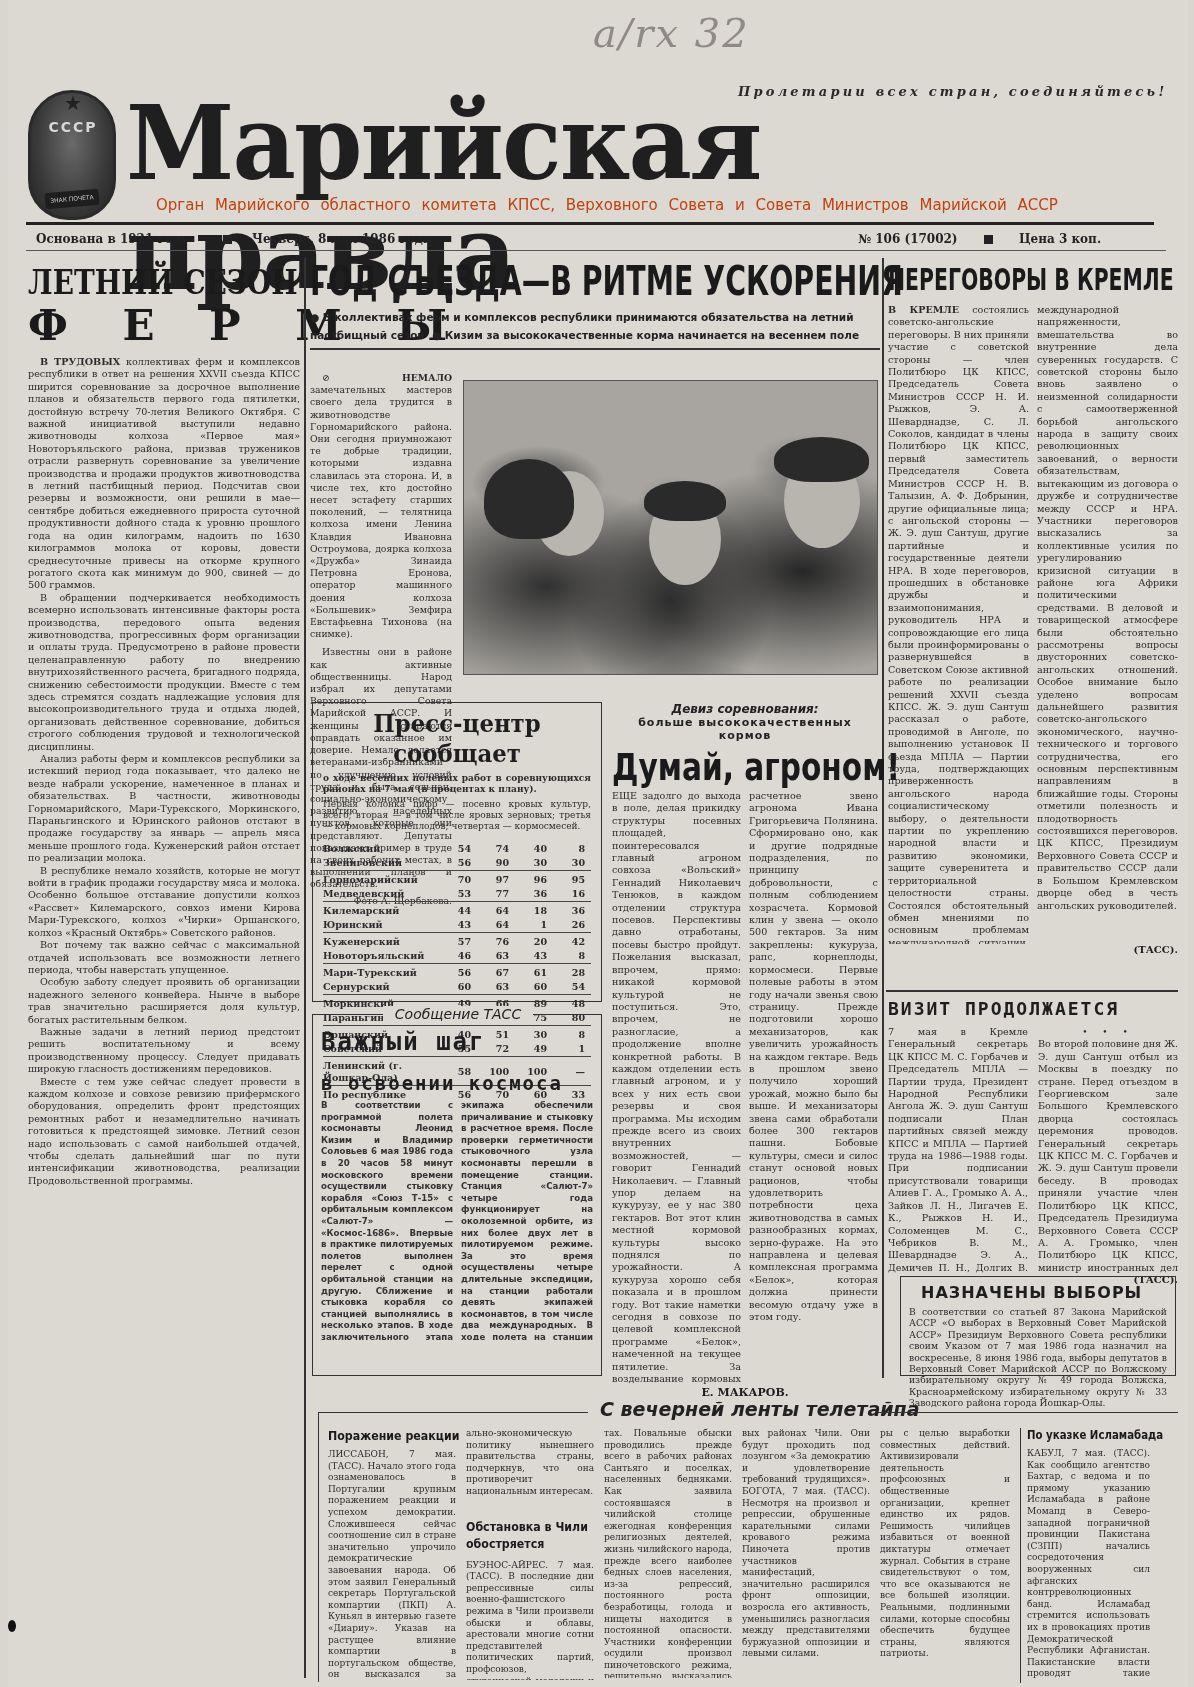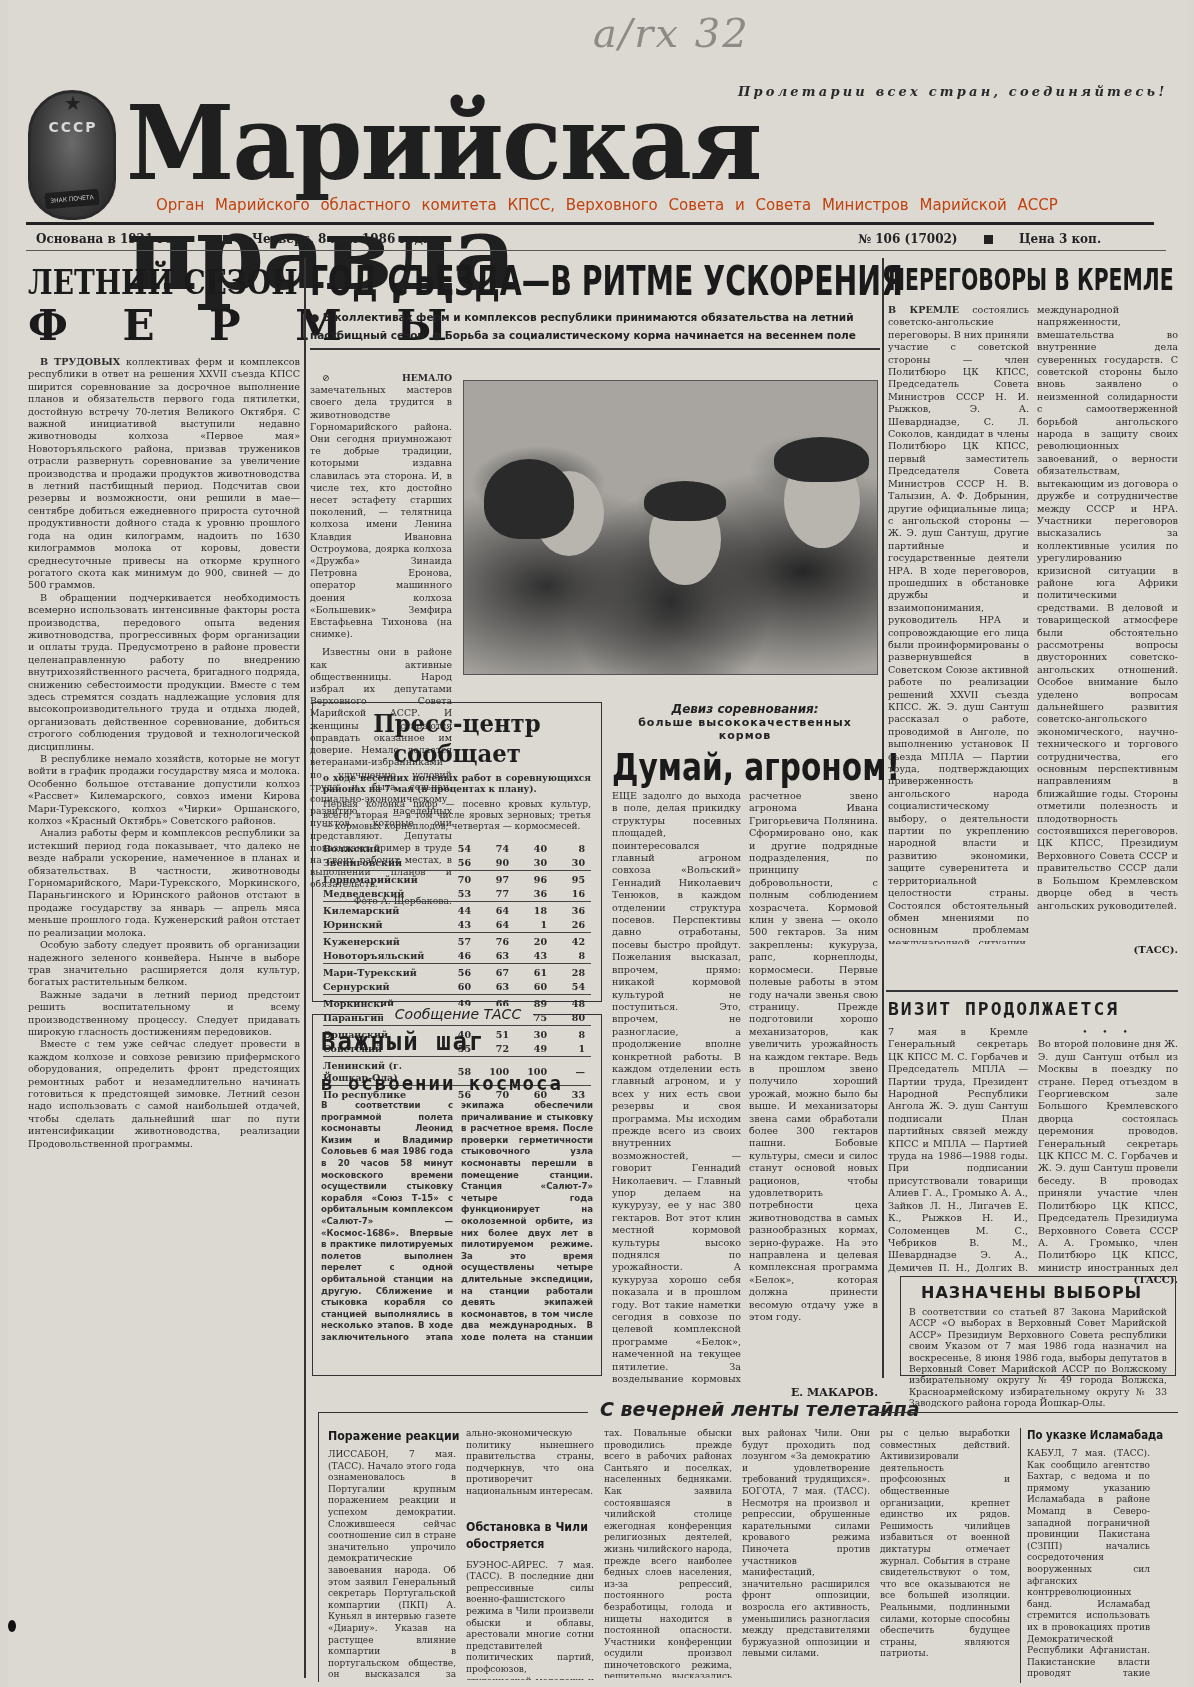--- a/index.html
+++ b/index.html
@@ -66,35 +66,36 @@
   </div>
 
   <div class="abs" style="left:18px; top:250px; width:1140px; height:1px; background:#555;"></div>
 
   <div class="abs" style="left:20px; top:262px; width:272px;">
     <div class="cond" style="font-family:'DejaVu Serif',serif; font-size:34px; line-height:40px; transform:scaleX(0.82); white-space:nowrap; width:330px;">ЛЕТНИЙ СЕЗОН</div>
     <div class="cond" style="font-family:'DejaVu Serif',serif; font-size:42px; line-height:48px; letter-spacing:20px; white-space:nowrap;">Ф Е Р М Ы</div>
     <div class="body" style="margin-top:6px;">
       <p><span class="lead">В ТРУДОВЫХ</span> <span>коллективах ферм и комплексов республики в ответ на решения XXVII съезда КПСС ширится соревнование за досрочное выполнение планов и обязательств первого года пятилетки, достойную встречу 70-летия Великого Октября. С важной инициативой выступили недавно животноводы колхоза «Первое мая» Новоторъяльского района, призвав тружеников отрасли развернуть соревнование за увеличение производства и продажи продуктов животноводства в летний пастбищный период. Подсчитав свои резервы и возможности, они решили в мае—сентябре добиться ежедневного прироста суточной продуктивности дойного стада к уровню прошлого года на один килограмм, надоить по 1630 килограммов молока от коровы, довести среднесуточные привесы на откорме крупного рогатого скота как минимум до 900, свиней — до 500 граммов.</span></p>
       <p>В обращении подчеркивается необходимость всемерно использовать интенсивные факторы роста производства, передового опыта ведения животноводства, прогрессивных форм организации и оплаты труда. Предусмотрено в районе провести целенаправленную работу по внедрению внутрихозяйственного расчета, бригадного подряда, снижению себестоимости продукции. Вместе с тем здесь стремятся создать надлежащие условия для высокопроизводительного труда и отдыха людей, организовать действенное соревнование, добиться строгого соблюдения трудовой и технологической дисциплины.</p>
+      <p>Анализ работы ферм и комплексов республики за истекший период года показывает, что далеко не везде набрали ускорение, намеченное в планах и обязательствах. В частности, животноводы Горномарийского, Мари-Турекского, Моркинского, Параньгинского и Юринского районов отстают в продаже государству за январь — апрель мяса меньше прошлого года. Куженерский район отстает по реализации молока.</p>
       <p>В республике немало хозяйств, которые не могут войти в график продажи государству мяса и молока. Особенно большое отставание допустили колхоз «Рассвет» Килемарского, совхоз имени Кирова Мари-Турекского, колхоз «Чирки» Оршанского, колхоз «Красный Октябрь» Советского районов.</p>
-      <p>Анализ работы ферм и комплексов республики за истекший период года показывает, что далеко не везде набрали ускорение, намеченное в планах и обязательствах. В частности, животноводы Горномарийского, Мари-Турекского, Моркинского, Параньгинского и Юринского районов отстают в продаже государству за январь — апрель мяса меньше прошлого года. Куженерский район отстает по реализации молока.</p>
+      <p>Вот почему так важно сейчас с максимальной отдачей использовать все возможности летнего периода, чтобы наверстать упущенное.</p>
       <p>Особую заботу следует проявить об организации надежного зеленого конвейера. Нынче в выборе трав значительно расширяется доля культур, богатых растительным белком.</p>
       <p>Важные задачи в летний период предстоит решить воспитательному и всему производственному процессу. Следует придавать широкую гласность достижениям передовиков.</p>
       <p>Вместе с тем уже сейчас следует провести в каждом колхозе и совхозе ревизию прифермского оборудования, определить фронт предстоящих ремонтных работ и незамедлительно начинать готовиться к предстоящей зимовке. Летний сезон надо использовать с самой наибольшей отдачей, чтобы сделать дальнейший шаг по пути интенсификации животноводства, реализации Продовольственной программы.</p>
     </div>
   </div>
 
   <div class="abs vrule" style="left:296px; top:258px; height:1420px;"></div>
 
   <div class="abs" style="left:302px; top:258px; width:570px;">
     <div class="cond" style="font-size:40px; line-height:46px; transform:scaleX(0.71); white-space:nowrap; width:810px;">ГОД СЪЕЗДА—В РИТМЕ УСКОРЕНИЯ</div>
     <div style="font-family:'DejaVu Sans',sans-serif; font-weight:bold; font-size:10.5px; line-height:18px; color:#222; margin-top:4px;">
       <span>●</span> <span>В коллективах ферм и комплексов республики принимаются обязательства на летний пастбищный сезон</span>
-      &nbsp;<span>●</span> <span>Борьба за социалистическому корма начинается на весеннем поле</span>
+      &nbsp;<span>●</span> <span>Кизим за высококачественные корма начинается на весеннем поле</span>
     </div>
     <div class="hrule" style="margin-top:4px;"></div>
   </div>
 
   <div class="abs body" style="left:302px; top:372px; width:142px; font-size:9.3px; line-height:12.2px;">
     <p><span>⊘</span> <span class="lead">НЕМАЛО</span> <span>замечательных мастеров своего дела трудится в животноводстве Горномарийского района. Они сегодня приумножают те добрые традиции, которыми издавна славилась эта сторона. И, в числе тех, кто достойно несет эстафету старших поколений, — телятница колхоза имени Ленина Клавдия Ивановна Остроумова, доярка колхоза «Дружба» Зинаида Петровна Еронова, оператор машинного доения колхоза «Большевик» Земфира Евстафьевна Тихонова (на снимке).</span></p>
     <p style="margin-top:6px;">Известны они в районе как активные общественницы. Народ избрал их депутатами Верховного Совета Марийской АССР. И женщины стараются оправдать оказанное им доверие. Немало делается ветеранами-избранниками по улучшению условий труда и быта сельчан, социально-экономическому развитию населенных пунктов, которые они представляют. Депутаты показывают пример в труде на своих рабочих местах, в выполнении планов и обязательств.</p>
     <p style="text-align:right; margin-top:4px;">Фото А. Щербакова.</p>
   </div>
 
@@ -242,21 +243,21 @@
   </div>
 
   <div class="abs" style="left:604px; top:702px; width:266px;">
     <div class="italic-kicker" style="font-size:12px; text-align:center; font-weight:bold;">Девиз соревнования:</div>
     <div class="italic-kicker" style="font-size:11px; text-align:center; font-style:normal; font-weight:bold; letter-spacing:1px;">больше высококачественных кормов</div>
     <div class="cond" style="font-size:38px; line-height:46px; transform:scaleX(0.78); white-space:nowrap; width:340px; margin-top:2px;">Думай, агроном!</div>
     <div style="display:flex; gap:8px;" class="body">
       <div style="flex:1; height:600px; overflow:hidden;">ЕЩЕ задолго до выхода в поле, делая прикидку структуры посевных площадей, поинтересовался главный агроном совхоза «Вольский» Геннадий Николаевич Тенюков, в каждом отделении структура посевов. Перспективы давно отработаны, посевы быстро пройдут. Пожелания высказал, впрочем, прямо: никакой кормовой культурой не поступиться. Это, впрочем, не разногласие, а продолжение вполне конкретной работы. В каждом отделении есть главный агроном, и у всех у них есть свои резервы и своя программа. Мы исходим прежде всего из своих внутренних возможностей, — говорит Геннадий Николаевич. — Главный упор делаем на кукурузу, ее у нас 380 гектаров. Вот этот клин местной кормовой культуры высоко поднялся по урожайности. А кукуруза хорошо себя показала и в прошлом году. Вот такие наметки сегодня в совхозе по целевой комплексной программе «Белок», намеченной на текущее пятилетие. За возделывание кормовых культур отвечает хозяйственное звено.</div>
       <div style="flex:1; height:600px; overflow:hidden;">расчетное звено агронома Ивана Григорьевича Полянина. Сформировано оно, как и другие подрядные подразделения, по принципу добровольности, с полным соблюдением хозрасчета. Кормовой клин у звена — около 500 гектаров. За ним закреплены: кукуруза, рапс, корнеплоды, кормосмеси. Первые полевые работы в этом году начали звенья свою страницу. Прежде подготовили хорошо механизаторов, как увеличить урожайность на каждом гектаре. Ведь в прошлом звено получило хороший урожай, можно было бы выше. И механизаторы звена сами обработали более 300 гектаров пашни. Бобовые культуры, смеси и силос станут основой новых рационов, чтобы удовлетворить потребности цеха животноводства в самых разнообразных кормах, зерно-фураже. На это направлена и целевая комплексная программа «Белок», которая должна принести весомую отдачу уже в этом году.</div>
     </div>
-    <div style="text-align:right; font-weight:bold; font-size:11px; margin-top:-4px;">Е. МАКАРОВ.</div>
+    <div style="text-align:center; font-weight:bold; font-size:11px; margin-top:-4px;">Е. МАКАРОВ.</div>
   </div>
 
   <div class="abs" style="left:880px; top:262px; width:290px;">
     <div class="cond" style="font-size:30px; line-height:36px; transform:scaleX(0.68); white-space:nowrap; width:430px;">ПЕРЕГОВОРЫ В КРЕМЛЕ</div>
     <div style="display:flex; gap:8px; margin-top:6px;" class="body">
       <div style="flex:1; height:640px; overflow:hidden;"><span class="lead">В КРЕМЛЕ</span> <span>состоялись советско-ангольские переговоры. В них приняли участие с советской стороны — член Политбюро ЦК КПСС, Председатель Совета Министров СССР Н. И. Рыжков, Э. А. Шеварднадзе, С. Л. Соколов, кандидат в члены Политбюро ЦК КПСС, первый заместитель Председателя Совета Министров СССР Н. В. Талызин, А. Ф. Добрынин, другие официальные лица; с ангольской стороны — Ж. Э. душ Сантуш, другие партийные и государственные деятели НРА. В ходе переговоров, прошедших в обстановке дружбы и взаимопонимания, руководитель НРА и сопровождающие его лица были проинформированы о развернувшейся в Советском Союзе активной работе по реализации решений XXVII съезда КПСС. Ж. Э. душ Сантуш рассказал о работе, проводимой в Анголе, по выполнению установок II съезда МПЛА — Партии труда, подтверждающих приверженность ангольского народа социалистическому выбору, о деятельности партии по укреплению народной власти и развитию экономики, защите суверенитета и территориальной целостности страны. Состоялся обстоятельный обмен мнениями по основным проблемам международной ситуации. Было подчеркнуто, что КПСС и Советское государство были и остаются активными поборниками возврата к разрядке в мировых делах, подлинных сторонников прогресса.</span></div>
       <div style="flex:1; height:640px; overflow:hidden;">международной напряженности, вмешательства во внутренние дела суверенных государств. С советской стороны было вновь заявлено о неизменной солидарности с самоотверженной борьбой ангольского народа в защиту своих революционных завоеваний, о верности обязательствам, вытекающим из договора о дружбе и сотрудничестве между СССР и НРА. Участники переговоров высказались за коллективные усилия по урегулированию кризисной ситуации в районе юга Африки политическими средствами. В деловой и товарищеской атмосфере были обстоятельно рассмотрены вопросы двусторонних советско-ангольских отношений. Особое внимание было уделено вопросам дальнейшего развития советско-ангольского экономического, научно-технического и торгового сотрудничества, его основным перспективным направлениям в ближайшие годы. Стороны отметили полезность и плодотворность состоявшихся переговоров. ЦК КПСС, Президиум Верховного Совета СССР и правительство СССР дали в Большом Кремлевском дворце обед в честь ангольских руководителей.</div>
     </div>
     <div style="text-align:right; font-weight:bold; font-size:10px;">(ТАСС).</div>
   </div>

